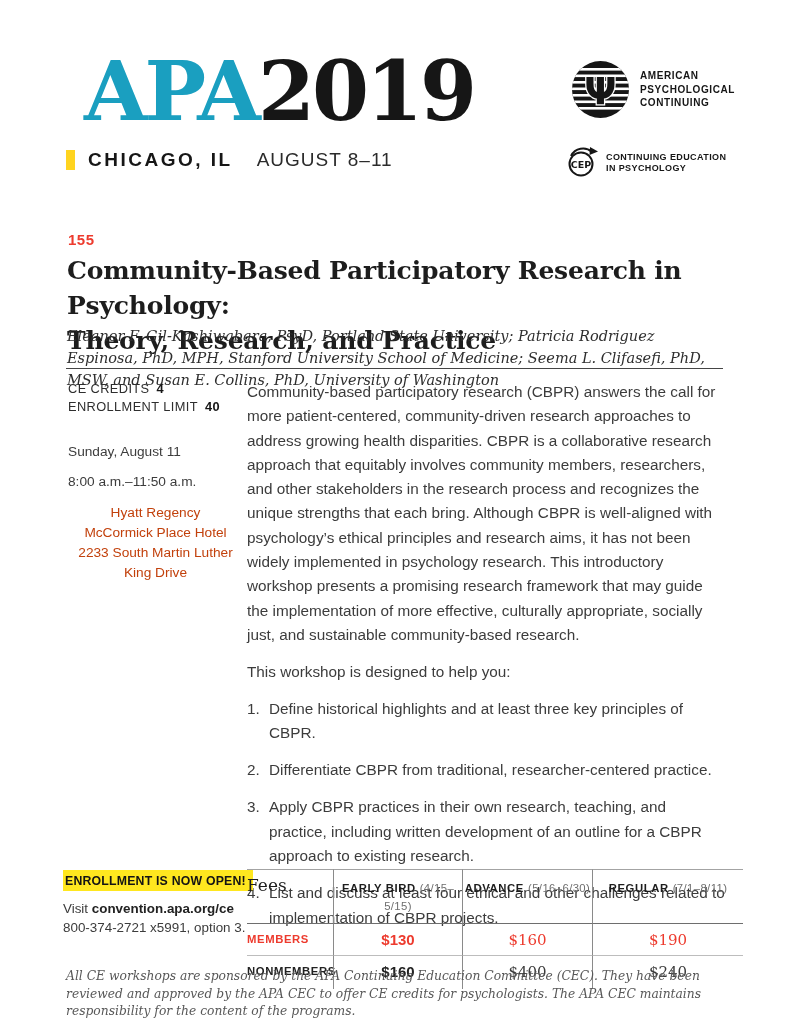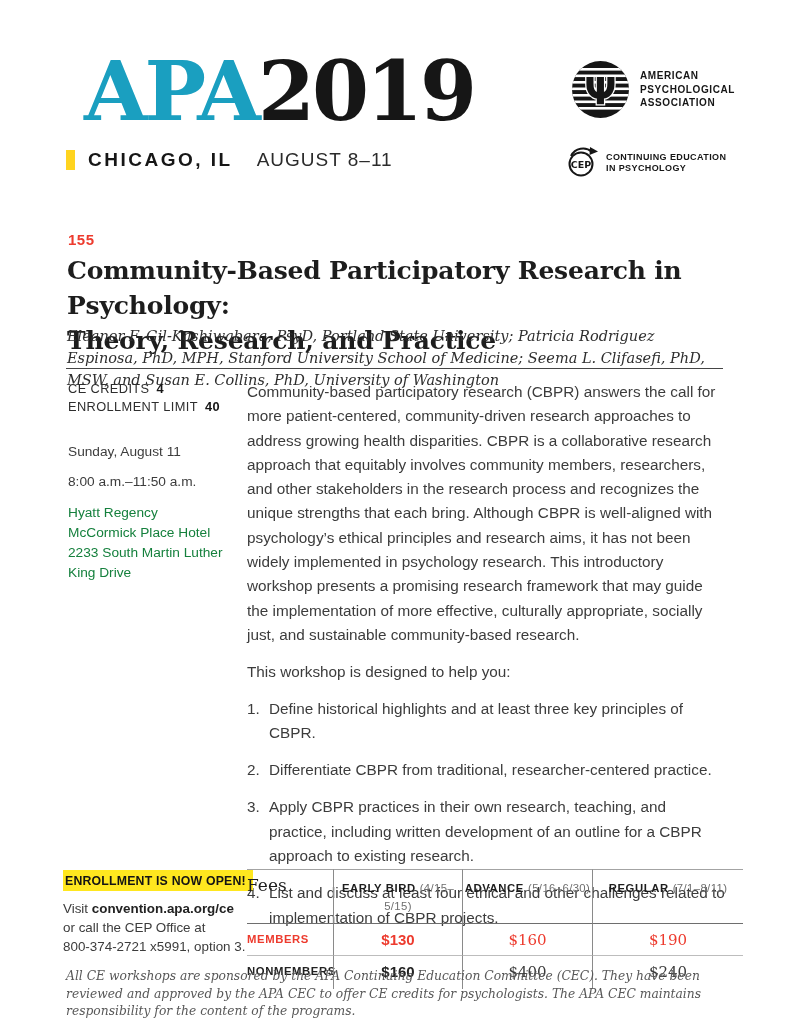--- a/index.html
+++ b/index.html
@@ -39,21 +39,21 @@
                      font-family:"DejaVu Serif", serif; font-style:italic; font-size:14.5px;
                      line-height:22px; color:#2e2e2e; }
   .rule { position:absolute; left:66px; top:352px; width:657px; height:1px; background:#454545; }
 
   
   .sidebar { position:absolute; left:68px; top:364px; width:175px; }
   .cap-line { font-size:12.8px; letter-spacing:0.4px; color:#2e2e2e; line-height:18px; }
   .cap-value { font-weight:bold; margin-left:7px; color:#161616; }
   .sb-date { margin-top:28px; font-size:13.7px; color:#3c3c3c; }
   .sb-time { margin-top:15px; font-size:13.7px; color:#3c3c3c; }
-  .sb-venue { margin-top:14px; font-size:13.7px; line-height:20px; color:#15803d; }
+  .sb-venue { margin-top:14px; font-size:13.7px; line-height:20px; color:#c2410c;text-align:center; }
 
   
   .main { position:absolute; left:247px; top:364px; width:478px;
           font-size:15.3px; line-height:24.3px; color:#3c3c3c; }
   .main .desc { margin-bottom:13px; }
   .main .obj-intro { margin-bottom:12px; }
   .obj-item { display:flex; margin-bottom:13px; }
   .obj-num { flex:none; width:22px; }
   .obj-text { flex:1; }
 
@@ -119,21 +119,21 @@
           <rect x="0" y="26.5" width="57" height="2.6"></rect>
         <rect x="0" y="33" width="57" height="2.6"></rect>
           <rect x="0" y="39.5" width="57" height="2.6"></rect>
         <rect x="0" y="46" width="57" height="2.6"></rect>
       </g>
       <text x="28.5" y="43" text-anchor="middle" font-family="DejaVu Sans, sans-serif" font-weight="bold" font-size="38" fill="#161616" stroke="#ffffff" stroke-width="2.4" paint-order="stroke">Ψ</text>
     </svg>
     <div class="org-apa-text">
       <div>AMERICAN</div>
       <div>PSYCHOLOGICAL</div>
-      <div>ASSOCIATION</div>
+      <div>CONTINUING</div>
     </div>
   </div>
 
   <div class="org-cep">
     <svg width="36" height="38" viewBox="0 0 36 38">
       <circle cx="17" cy="22" r="11.5" fill="none" stroke="#161616" stroke-width="2"></circle>
       <path d="M 7 14 A 13.5 13.5 0 0 1 28 10" fill="none" stroke="#161616" stroke-width="2"></path>
       <polygon points="26,5 34,9.5 25.5,13" fill="#161616"></polygon>
       <text x="17" y="26" text-anchor="middle" font-family="DejaVu Sans, sans-serif" font-weight="bold" font-size="9.5" fill="#161616">CEP</text>
     </svg>
@@ -185,21 +185,20 @@
     <div class="obj-item">
       <span class="obj-num">4.</span>
       <span class="obj-text">List and discuss at least four ethical and other challenges related to implementation of CBPR projects.</span>
     </div>
   </div>
 
   <div class="enroll">
     <div class="enroll-banner">ENROLLMENT IS NOW OPEN!</div>
     <div class="enroll-text">
       <div><span>Visit </span><span class="bold">convention.apa.org/ce</span></div>
-      <div>or call the CEP Office at</div>
       <div>800-374-2721 x5991, option 3.</div>
     </div>
   </div>
 
   <div class="fees">
     <div class="fees-grid">
       <div class="fcell fhead ftitle">
         <span class="fees-serif">Fees</span>
       </div>
       <div class="fcell fhead fsep fcol">

